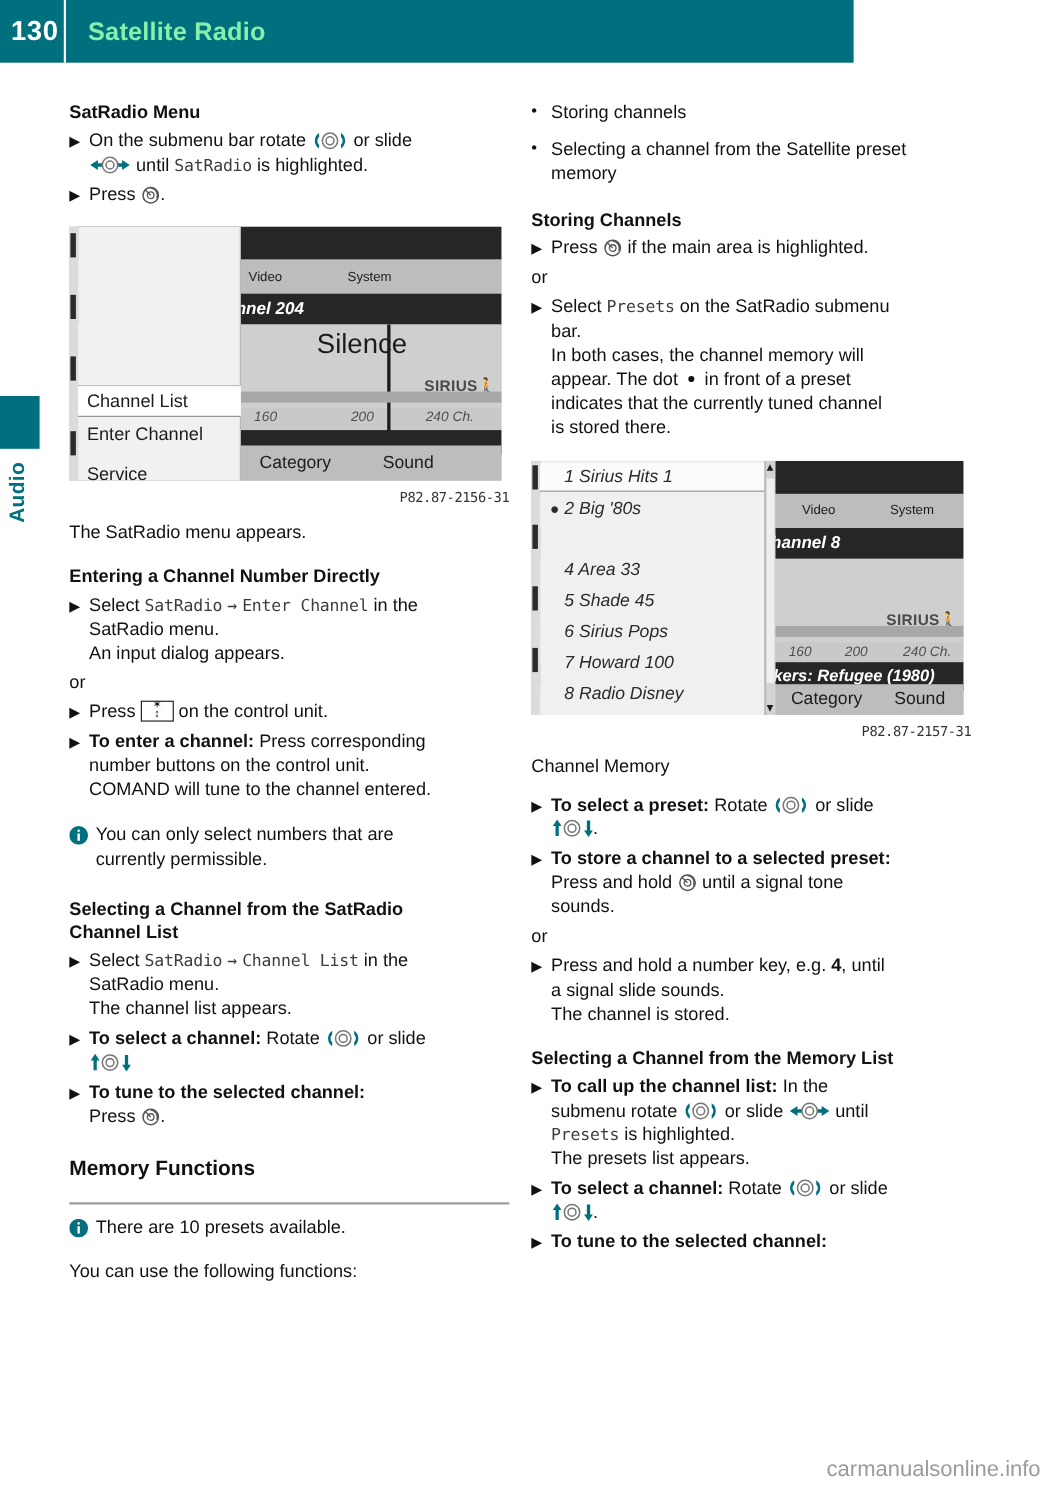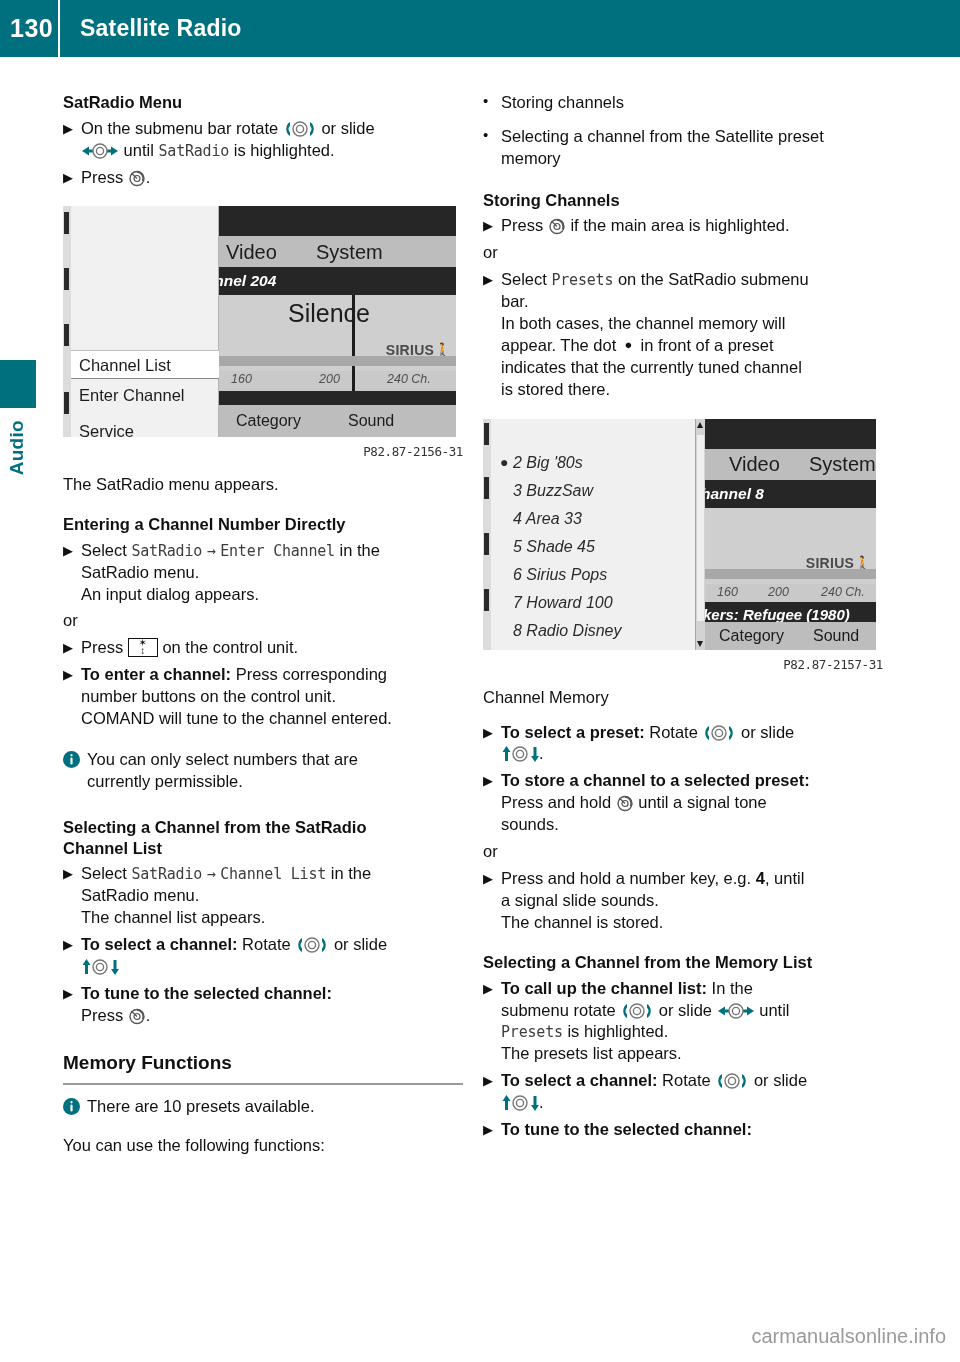--- a/index.html
+++ b/index.html
@@ -8,32 +8,32 @@
     background: #ffffff;
     font-family: "Liberation Sans", sans-serif;
     color: #111111;
     overflow: hidden;
   }
   .page { position: relative; width: 960px; height: 1362px; }
 
   
   .header {
     position: absolute; top: 0; left: 0;
-    width: 960px; height: 57px;
+    width: 776px; height: 57px;
     background: #00707f;
     display: flex; align-items: center;
   }
   .pageno {
     width: 58px; text-align: left; padding-left: 10px;
     color: #ffffff; font-size: 25px; font-weight: bold;
     letter-spacing: .5px;
   }
   .hdr-divider { width: 2px; height: 57px; background: #ffffff; }
   .hdr-title {
-    color: #ffffff; font-size: 23px; font-weight: bold;
+    color: #86efac; font-size: 23px; font-weight: bold;
     padding-left: 20px; letter-spacing: .2px;
   }
 
   
   .side-tab {
     position: absolute; left: 0; top: 360px;
     width: 36px; height: 48px; background: #00707f;
   }
   .side-label {
     position: absolute; left: 6px; top: 420px;
@@ -50,21 +50,21 @@
   .col-left  { left: 63px; }
   .col-right { left: 483px; }
 
   h2.sect {
     font-size: 16.5px; font-weight: bold; margin: 0 0 5px 0;
     line-height: 1.25;
   }
   h2.rule {
     font-size: 19px; font-weight: bold;
     border-bottom: 2px solid #9a9a9a;
-    padding-bottom: 8px; margin: 0 0 11px 0;
+    padding-bottom: 18px; margin: 0 0 11px 0;
   }
   .spacer-lg { height: 18px; }
   .spacer-md { height: 13px; }
   .spacer-sm { height: 8px; }
 
   
   .step { display: flex; margin: 0 0 5px 0; }
   .step-mark {
     flex: 0 0 18px; font-size: 13px; line-height: 1.58;
     color: #111; padding-top: 1px;
@@ -128,21 +128,21 @@
   .cm-rail i {
     position: absolute; left: 1px; width: 5px; background: #2a2a2a;
     display: block;
   }
 
   
   .cm-topdark { position: absolute; left: 8px; top: 0; right: 0; height: 30px; background: #262626; }
   .cm-menubar {
     position: absolute; left: 8px; top: 30px; right: 0; height: 31px;
     background: #bdbdbd; display: flex; align-items: center;
-    font-size: 20px; color: #1c1c1c;
+    font-size: 12px; color: #1c1c1c;
   }
   .cm-menubar span { position: absolute; }
   .cm-titlebar {
     position: absolute; left: 8px; top: 61px; right: 0; height: 28px;
     background: #262626; color: #ffffff; font-size: 15.5px;
     font-weight: bold; font-style: italic;
     display: flex; align-items: center;
   }
   .cm-main {
     position: absolute; left: 8px; top: 89px; right: 0; height: 76px;
@@ -518,26 +518,26 @@
         </div>
         <div class="cm-botdark" style="top:183px;height:26px">
           <span style="position:absolute;left:212px;top:3px;color:#fff;font-size:15px;font-weight:bold;font-style:italic">kers: Refugee (1980)</span>
         </div>
         <div class="cm-subbar" style="top:203px;height:28px">
           <span style="left:228px;top:3px">Category</span>
           <span style="left:322px;top:3px">Sound</span>
         </div>
 
         <div class="cm-list">
+          <div class="litem lsel" style="top:2px;height:26px;line-height:26px">
+            <span>1 Sirius Hits 1</span>
+          </div>
           <div class="litem" style="top:30px;height:27px;line-height:27px">
             <span class="ldot">●</span>
             <span>2 Big '80s</span>
-          </div>
-          <div class="litem" style="top:58px;height:27px;line-height:27px">
-            <span>3 BuzzSaw</span>
           </div>
           <div class="litem" style="top:86px;height:27px;line-height:27px">
             <span>4 Area 33</span>
           </div>
           <div class="litem" style="top:114px;height:27px;line-height:27px">
             <span>5 Shade 45</span>
           </div>
           <div class="litem" style="top:142px;height:27px;line-height:27px">
             <span>6 Sirius Pops</span>
           </div>

